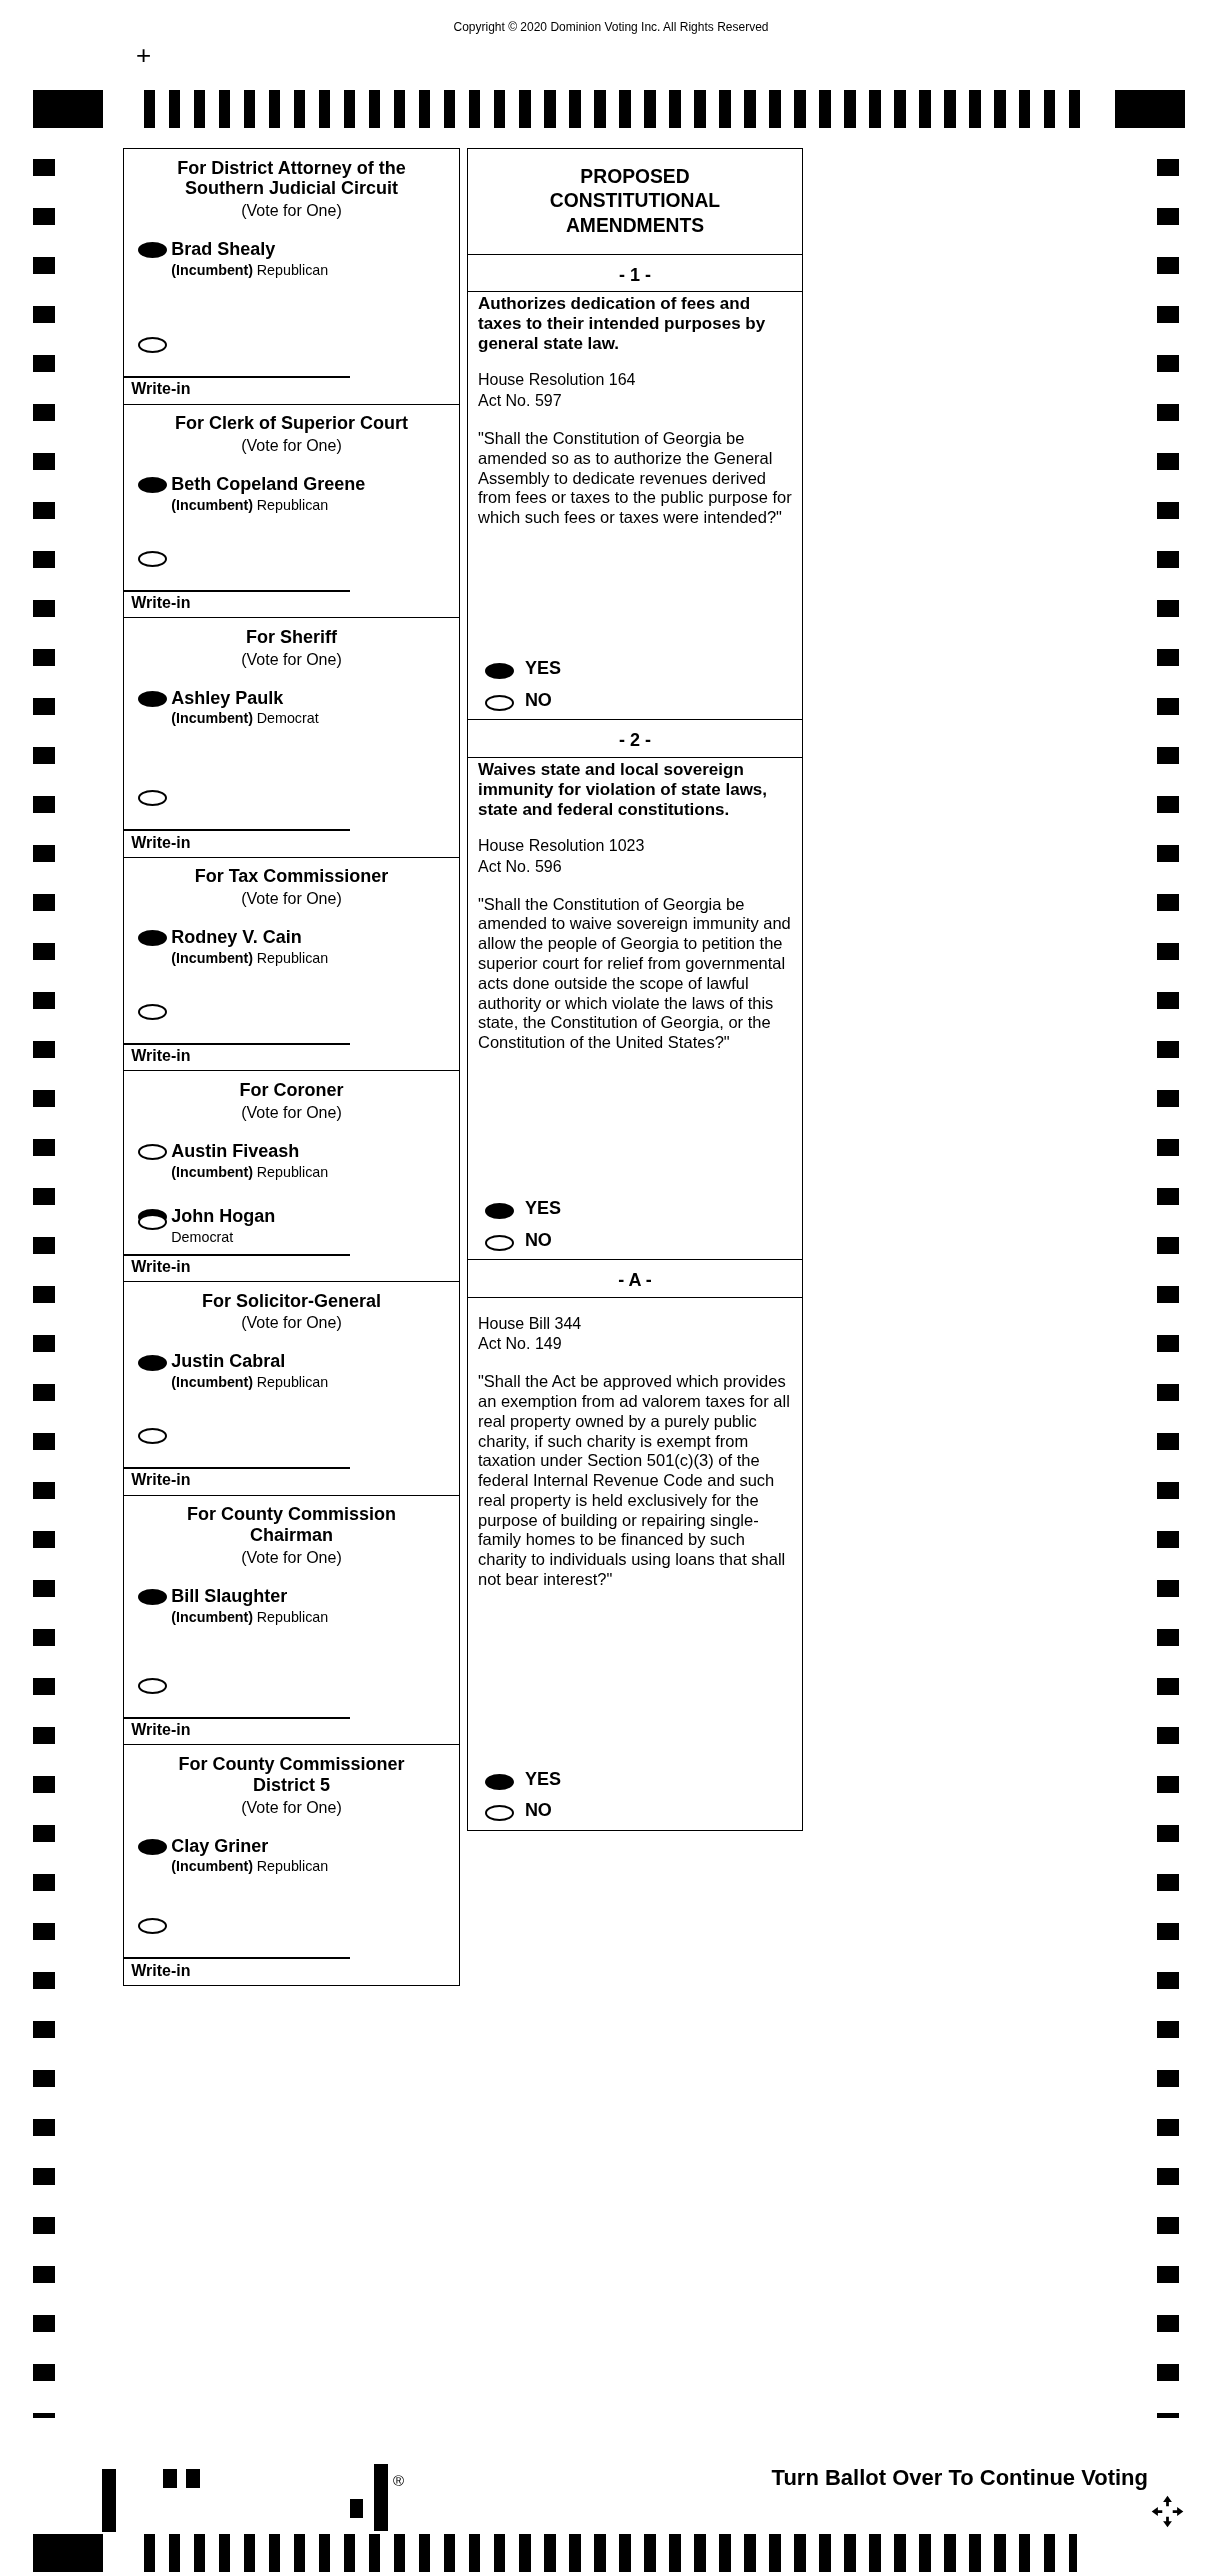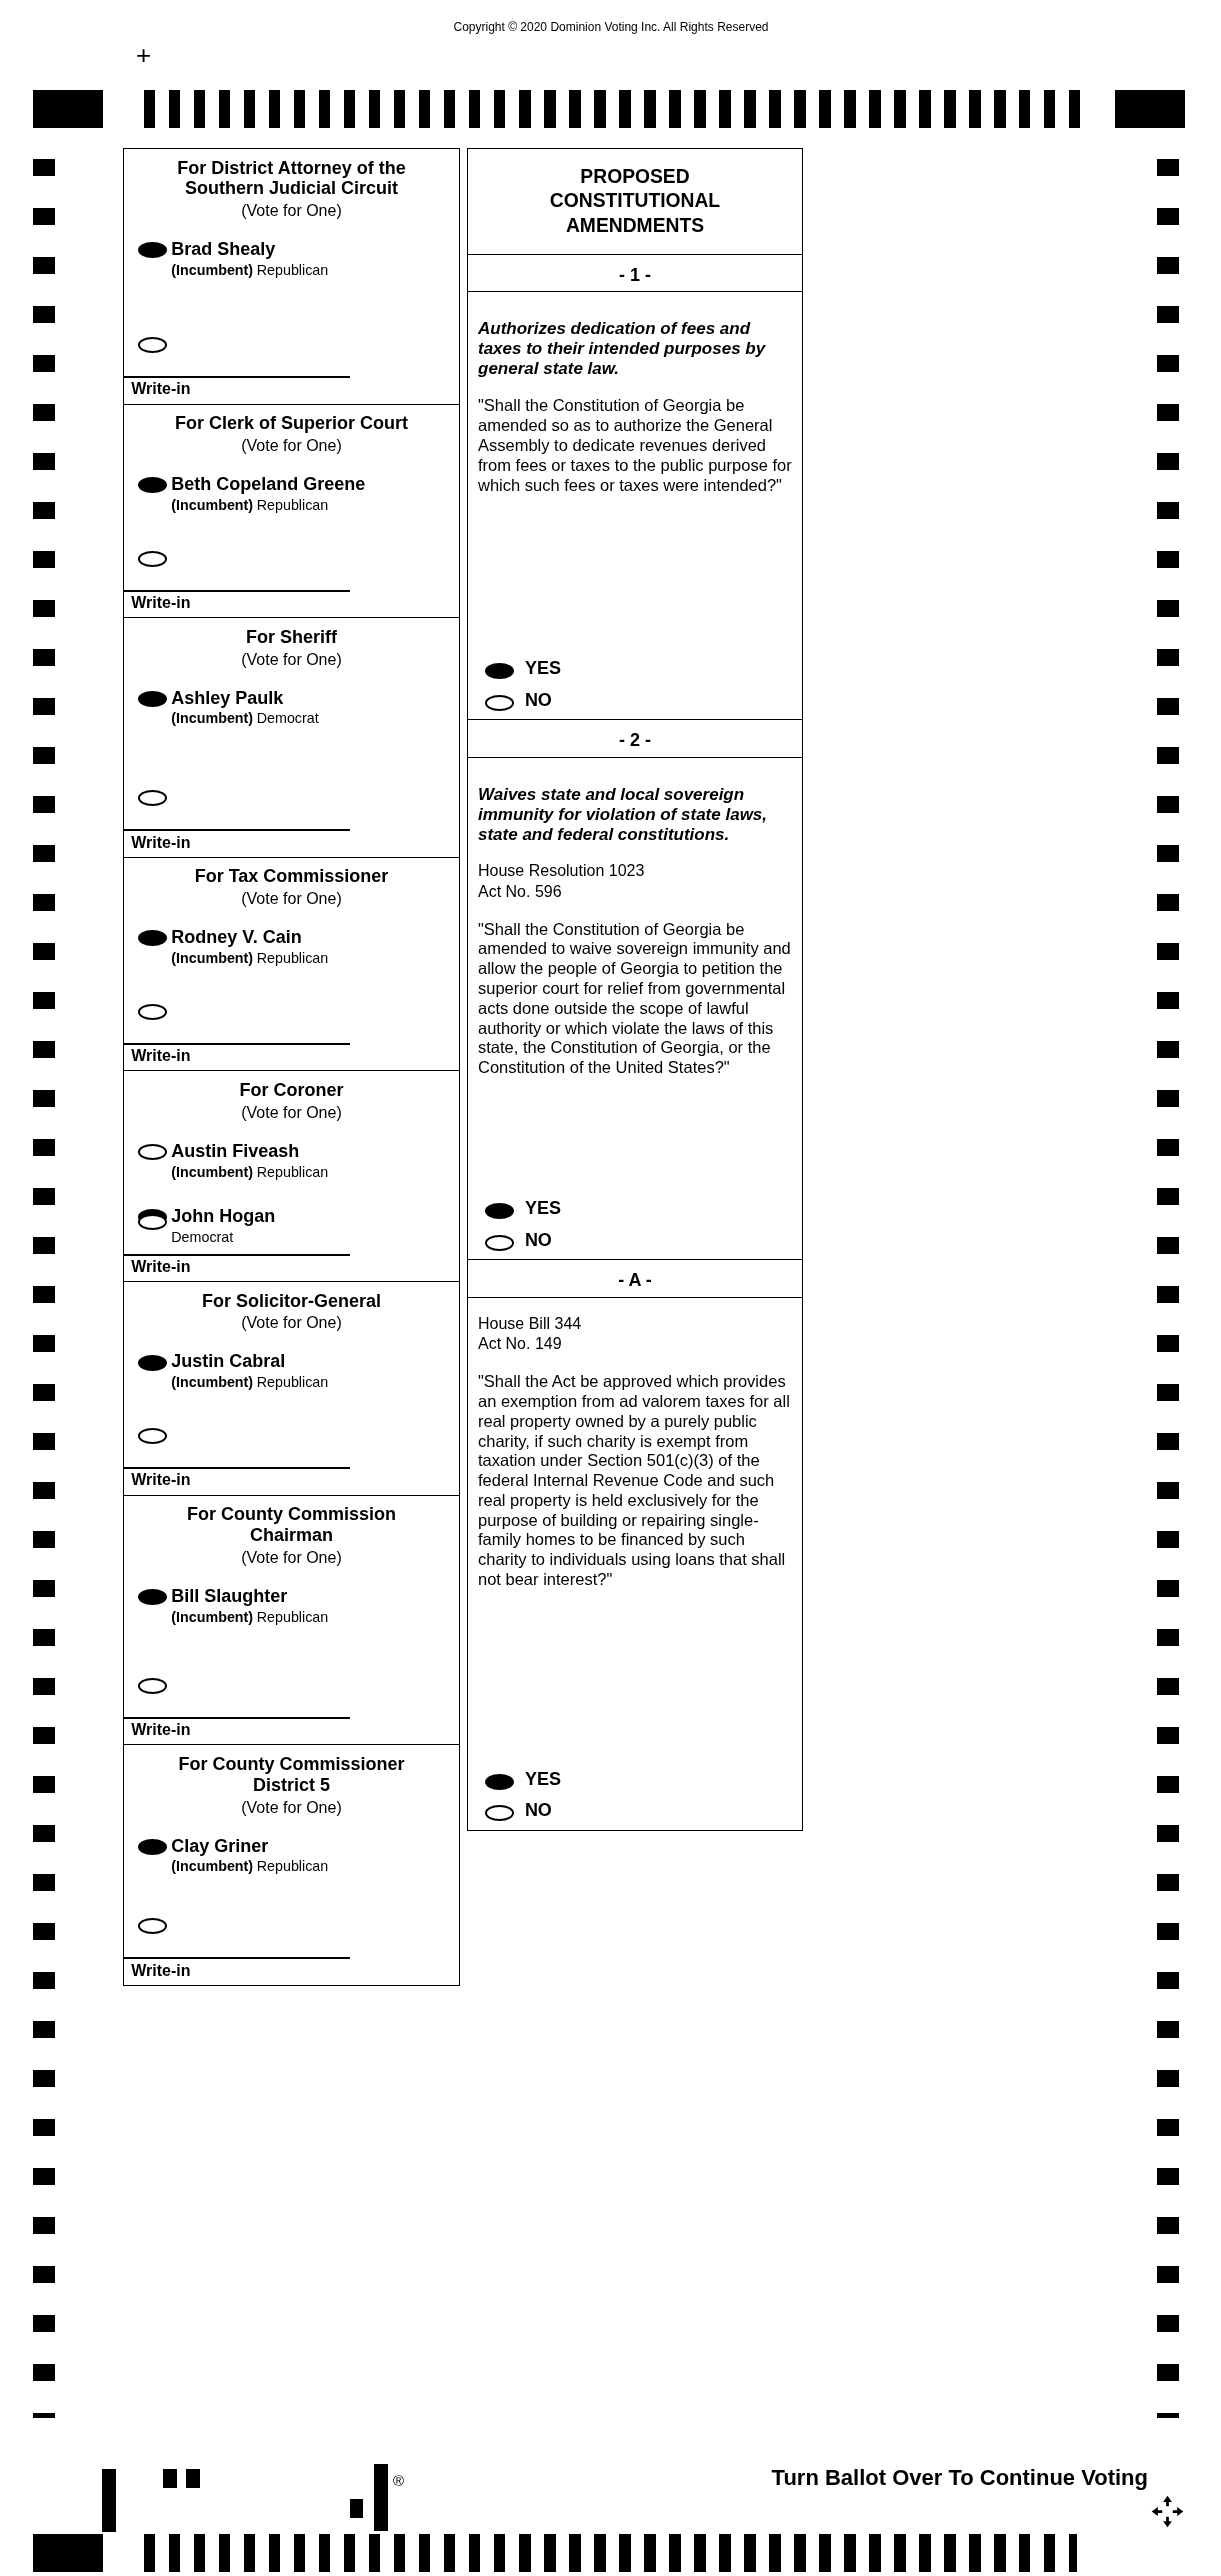--- a/index.html
+++ b/index.html
@@ -75,21 +75,21 @@
   .blank-row{position:absolute;left:14.3px;bottom:49px;}
   .writein{position:absolute;left:0;bottom:5.7px;width:226px;border-top:2.1px solid #000;
     padding:2.1px 0 0 7.2px;font-weight:bold;font-size:16px;}
 
   
   .mhead{display:flex;align-items:center;justify-content:center;text-align:center;
     font-weight:bold;font-size:19.3px;line-height:1.25;white-space:pre-line;}
   .measure{padding:0 10px;}
   .measure-num{text-align:center;font-weight:bold;font-size:18px;
     margin:10px -10px 0;padding-bottom:5.7px;border-bottom:1.4px solid #000;}
-  .measure-summary{font-weight:bold;font-size:17px;line-height:1.18;margin-top:27px;font-style:italic;}
+  .measure-summary{font-weight:bold;font-size:17px;line-height:1.18;margin-top:2px;}
   .measure-ref{font-size:16px;line-height:1.3;margin-top:16px;white-space:pre-line;}
   .measure-question{font-size:16.5px;line-height:1.2;margin-top:17px;}
   .choices{position:absolute;left:10px;right:10px;bottom:8.6px;}
   .choice{display:flex;align-items:flex-end;gap:10.7px;padding-left:7.2px;margin-top:10.7px;}
   .choice-label{font-weight:bold;font-size:18px;}
 </style>
 </head>
 <body>
 
 <div id="copyright" class="abs">Copyright © 2020 Dominion Voting Inc. All Rights Reserved</div>
@@ -314,20 +314,22 @@
 </div>
 
 <div id="measures-col" class="abs">
   <div class="mhead">PROPOSED
 CONSTITUTIONAL
 AMENDMENTS</div>
 
   <section class="measure">
     <div class="measure-num">- 1 -</div>
     <div class="measure-summary">Authorizes dedication of fees and taxes to their intended purposes by general state law.</div>
+    <div class="measure-ref">House Resolution 164
+Act No. 597</div>
     <div class="measure-question">"Shall the Constitution of Georgia be amended so as to authorize the General Assembly to dedicate revenues derived from fees or taxes to the public purpose for which such fees or taxes were intended?"</div>
     <div class="choices">
       <div class="choice">
         <span class="oval filled"></span>
         <span class="choice-label">YES</span>
       </div>
       <div class="choice">
         <span class="oval"></span>
         <span class="choice-label">NO</span>
       </div>

